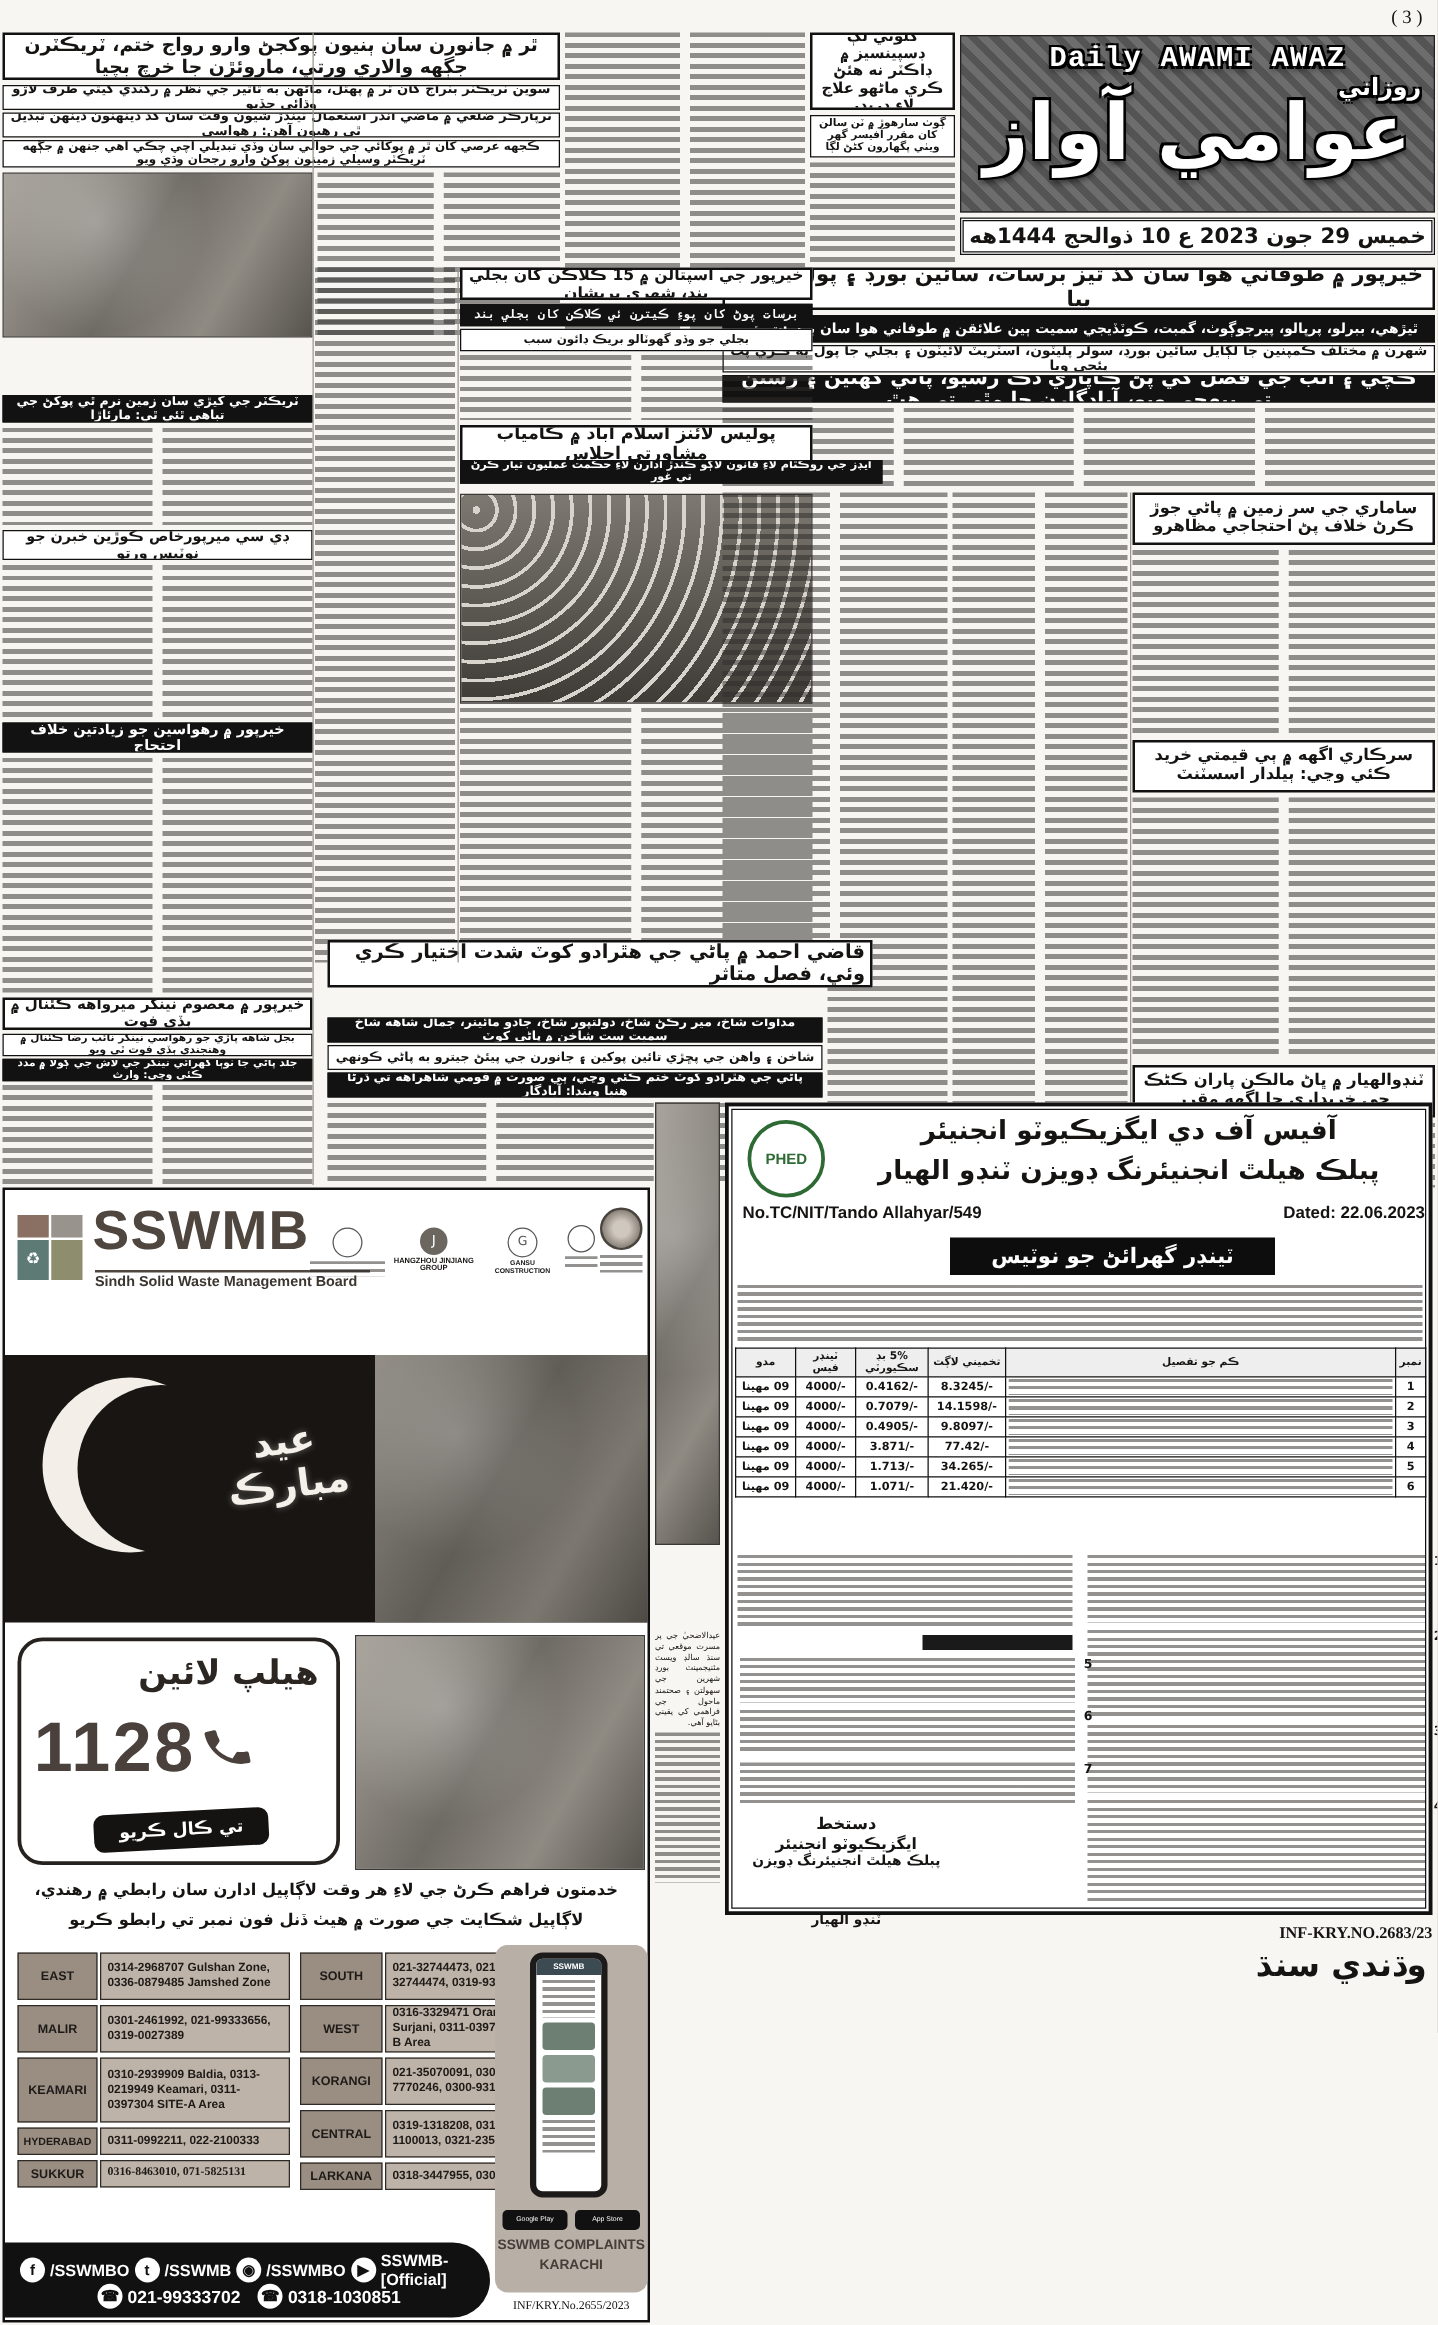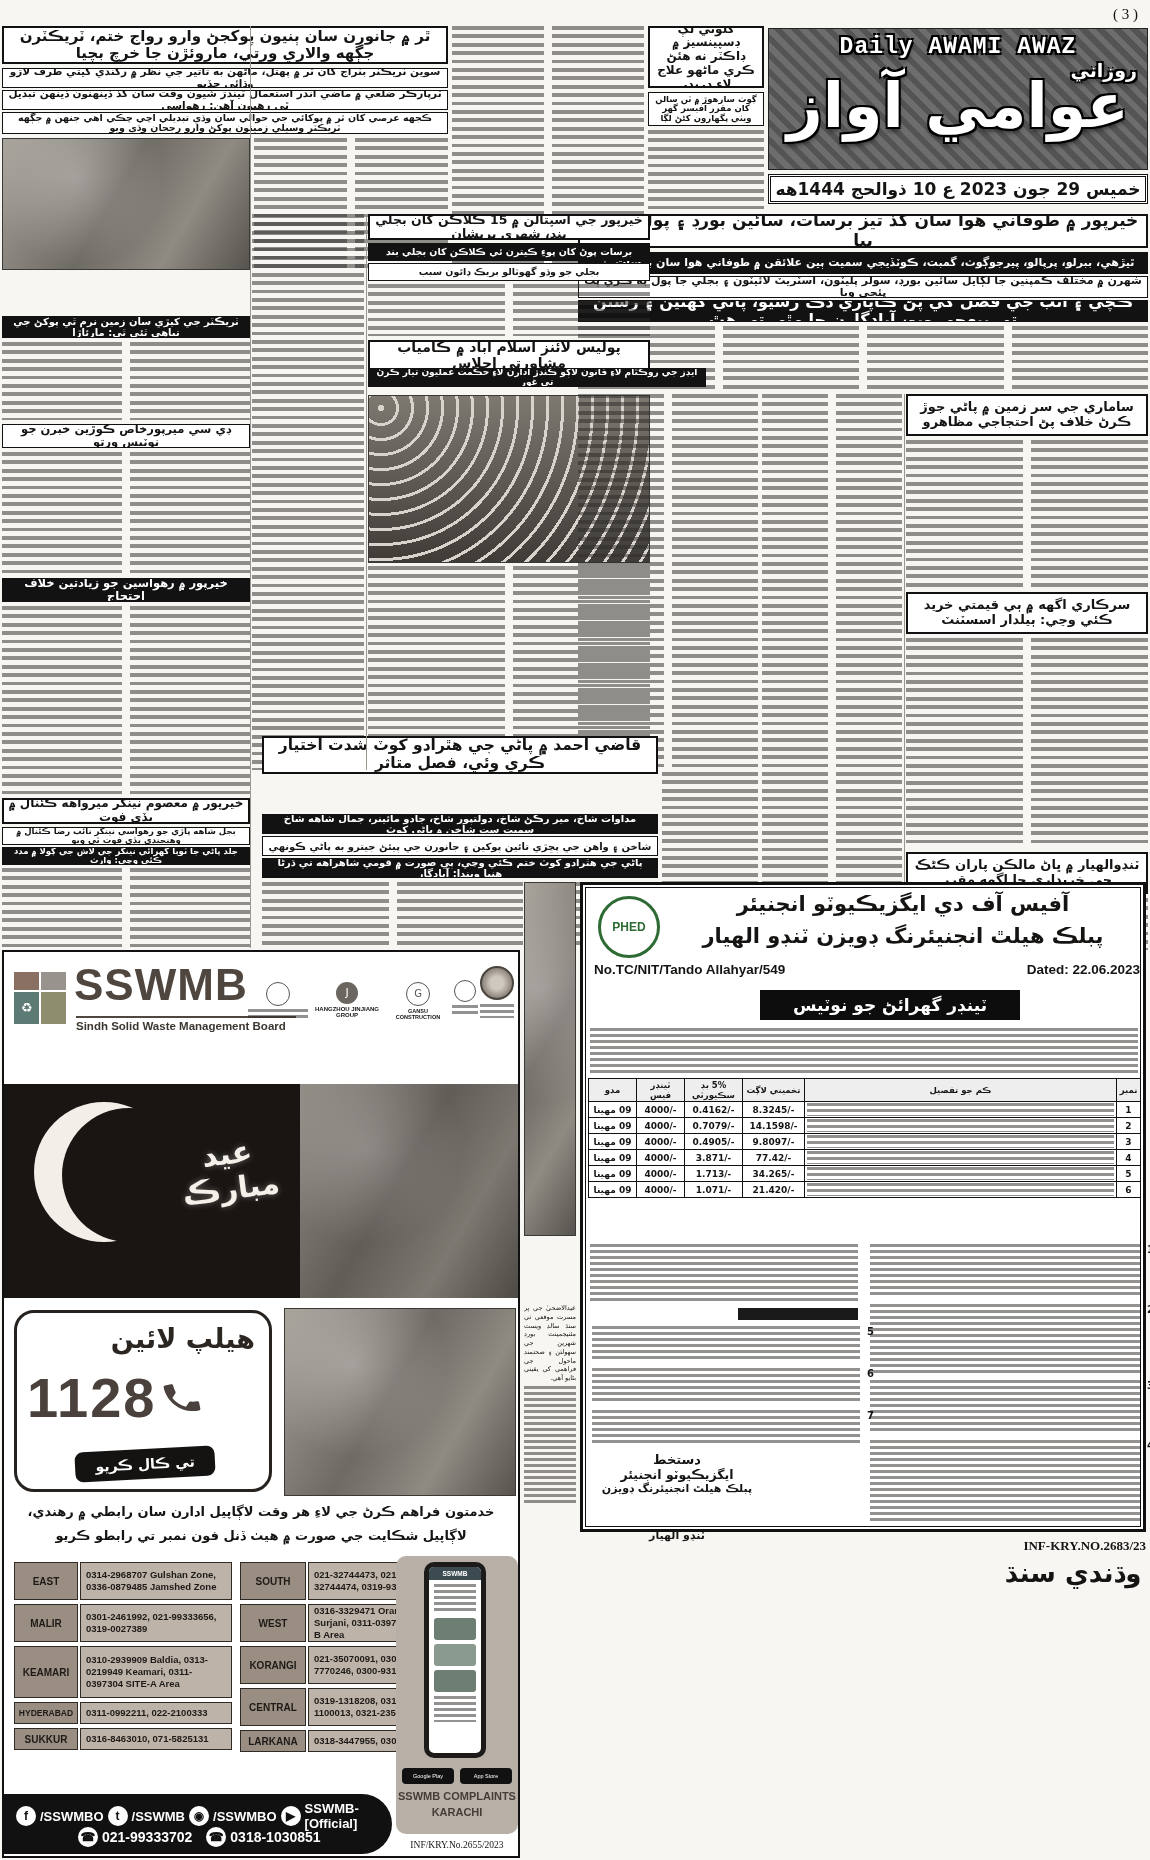--- a/index.html
+++ b/index.html
@@ -83,21 +83,21 @@
   <div class="abs sub rtl" style="left:578px;top:276px;width:570px;height:22px;font-size:11px;">شهرن ۾ مختلف ڪمپنين جا لڳايل سائين بورڊ، سولر پليٽون، اسٽريٽ لائيٽون ۽ بجلي جا پول به ڪري پٽ پئجي ويا</div>
   <div class="abs sub inv rtl" style="left:578px;top:300px;width:570px;height:22px;font-size:16px;">ڪچي ۽ انب جي فصل کي پڻ ڪاپاري ڌڪ رسيو، پاڻي گهٽين ۽ رستن تي بيهجي ويو، آبادگارن جا مٿي تي هٿ</div>
   <div class="abs cols" style="left:578px;top:326px;width:570px;height:64px;">
     <div class="greek"></div>
       <div class="greek"></div>
       <div class="greek"></div>
       <div class="greek"></div>
   </div>
 
   <div class="abs hl rtl" style="left:368px;top:214px;width:282px;height:26px;font-size:12.5px;">خيرپور جي اسپتالن ۾ 15 ڪلاڪن کان بجلي بند، شهري پريشان</div>
-  <div class="abs sub inv rtl" style="left:368px;top:243px;width:282px;height:18px;font-size:9.5px;">برسات پوڻ کان پوءِ ڪيترن ئي ڪلاڪن کان بجلي بند</div>
+  <div class="abs sub inv rtl" style="left:368px;top:243px;width:282px;height:18px;font-size:9.5px;font-family:Liberation Mono, monospace;">برسات پوڻ کان پوءِ ڪيترن ئي ڪلاڪن کان بجلي بند</div>
   <div class="abs sub rtl" style="left:368px;top:263px;width:282px;height:18px;font-size:9.5px;">بجلي جو وڏو گهوٽالو بريڪ ڊائون سبب</div>
   <div class="abs cols" style="left:368px;top:284px;width:282px;height:52px;">
     <div class="greek"></div>
       <div class="greek"></div>
   </div>
 
   <div class="abs hl rtl" style="left:368px;top:340px;width:282px;height:30px;font-size:14px;">پوليس لائنز اسلام آباد ۾ ڪامياب مشاورتي اجلاس</div>
   <div class="abs sub inv rtl" style="left:368px;top:368px;width:338px;height:19px;font-size:9px;">ايڊز جي روڪٿام لاءِ قانون لاڳو ڪندڙ ادارن لاءِ حڪمت عمليون تيار ڪرڻ تي غور</div>
   <div class="abs photo crowd" style="left:368px;top:395px;width:282px;height:168px;"></div>
   <div class="abs cols" style="left:368px;top:566px;width:282px;height:204px;">
@@ -109,21 +109,21 @@
   <div class="abs cols" style="left:578px;top:394px;width:180px;height:374px;">
     <div class="greek"></div>
       <div class="greek"></div>
   </div>
   <div class="abs cols" style="left:762px;top:394px;width:140px;height:554px;">
     <div class="greek"></div>
       <div class="greek"></div>
   </div>
   <div class="abs greek" style="left:662px;top:772px;width:96px;height:176px;"></div>
 
-  <div class="abs hl rtl" style="left:262px;top:736px;width:396px;height:38px;font-size:15.5px;">قاضي احمد ۾ پاڻي جي هٿرادو کوٽ شدت اختيار ڪري وئي، فصل متاثر</div>
+  <div class="abs hl rtl" style="left:262px;top:752px;width:436px;height:38px;font-size:15.5px;text-align:right;">قاضي احمد ۾ پاڻي جي هٿرادو کوٽ شدت اختيار ڪري وئي، فصل متاثر</div>
   <div class="abs sub inv rtl" style="left:262px;top:814px;width:396px;height:20px;font-size:10px;">مداوات شاخ، مير رڪڻ شاخ، دولتپور شاخ، جادو مائينر، جمال شاهه شاخ سميت ست شاخن ۾ پاڻي کوٽ</div>
   <div class="abs sub rtl" style="left:262px;top:836px;width:396px;height:20px;font-size:10px;">شاخن ۽ واهن جي پڇڙي تائين پوکين ۽ جانورن جي پيئڻ جيترو به پاڻي ڪونهي</div>
   <div class="abs sub inv rtl" style="left:262px;top:858px;width:396px;height:20px;font-size:10px;">پاڻي جي هٿرادو کوٽ ختم ڪئي وڃي، ٻي صورت ۾ قومي شاهراهه تي ڌرڻا هنيا ويندا: آبادگار</div>
   <div class="abs cols" style="left:262px;top:882px;width:396px;height:64px;">
     <div class="greek"></div>
       <div class="greek"></div>
       <div class="greek"></div>
   </div>
 
   <div class="abs sub inv rtl" style="left:2px;top:316px;width:248px;height:22px;font-size:10px;">ٽريڪٽر جي کيڙي سان زمين نرم ٿي پوکڻ جي تباهي ٿئي ٿي: مارئاڙا</div>
@@ -231,21 +231,21 @@
 
   <div class="abs cell-label" style="left:14px;top:1562px;width:64px;height:38px;">EAST</div>
   <div class="abs cell-val" style="left:80px;top:1562px;width:152px;height:38px;">0314-2968707 Gulshan Zone, 0336-0879485 Jamshed Zone</div>
   <div class="abs cell-label" style="left:14px;top:1604px;width:64px;height:38px;">MALIR</div>
   <div class="abs cell-val" style="left:80px;top:1604px;width:152px;height:38px;">0301-2461992, 021-99333656, 0319-0027389</div>
   <div class="abs cell-label" style="left:14px;top:1646px;width:64px;height:52px;">KEAMARI</div>
   <div class="abs cell-val" style="left:80px;top:1646px;width:152px;height:52px;">0310-2939909 Baldia, 0313-0219949 Keamari, 0311-0397304 SITE-A Area</div>
   <div class="abs cell-label" style="left:14px;top:1702px;width:64px;height:22px;font-size:8.5px;">HYDERABAD</div>
   <div class="abs cell-val" style="left:80px;top:1702px;width:152px;height:22px;">0311-0992211, 022-2100333</div>
   <div class="abs cell-label" style="left:14px;top:1728px;width:64px;height:22px;">SUKKUR</div>
-  <div class="abs cell-val" style="left:80px;top:1728px;width:152px;height:22px;">0316-8463010, 071-5825131</div>
+  <div class="abs cell-val" style="left:80px;top:1728px;width:152px;height:22px;font-family:Liberation Serif, serif;">0316-8463010, 071-5825131</div>
 
   <div class="abs cell-label" style="left:240px;top:1562px;width:66px;height:38px;">SOUTH</div>
   <div class="abs cell-val" style="left:308px;top:1562px;width:140px;height:38px;">021-32744473, 021-32744474, 0319-9335659</div>
   <div class="abs cell-label" style="left:240px;top:1604px;width:66px;height:38px;">WEST</div>
   <div class="abs cell-val" style="left:308px;top:1604px;width:140px;height:38px;">0316-3329471 Orangi &amp; Surjani, 0311-0397304 SITE-B Area</div>
   <div class="abs cell-label" style="left:240px;top:1646px;width:66px;height:38px;">KORANGI</div>
   <div class="abs cell-val" style="left:308px;top:1646px;width:140px;height:38px;">021-35070091, 0307-7770246, 0300-9310001</div>
   <div class="abs cell-label" style="left:240px;top:1688px;width:66px;height:38px;">CENTRAL</div>
   <div class="abs cell-val" style="left:308px;top:1688px;width:140px;height:38px;">0319-1318208, 0317-1100013, 0321-2357325</div>
   <div class="abs cell-label" style="left:240px;top:1730px;width:66px;height:22px;">LARKANA</div>

